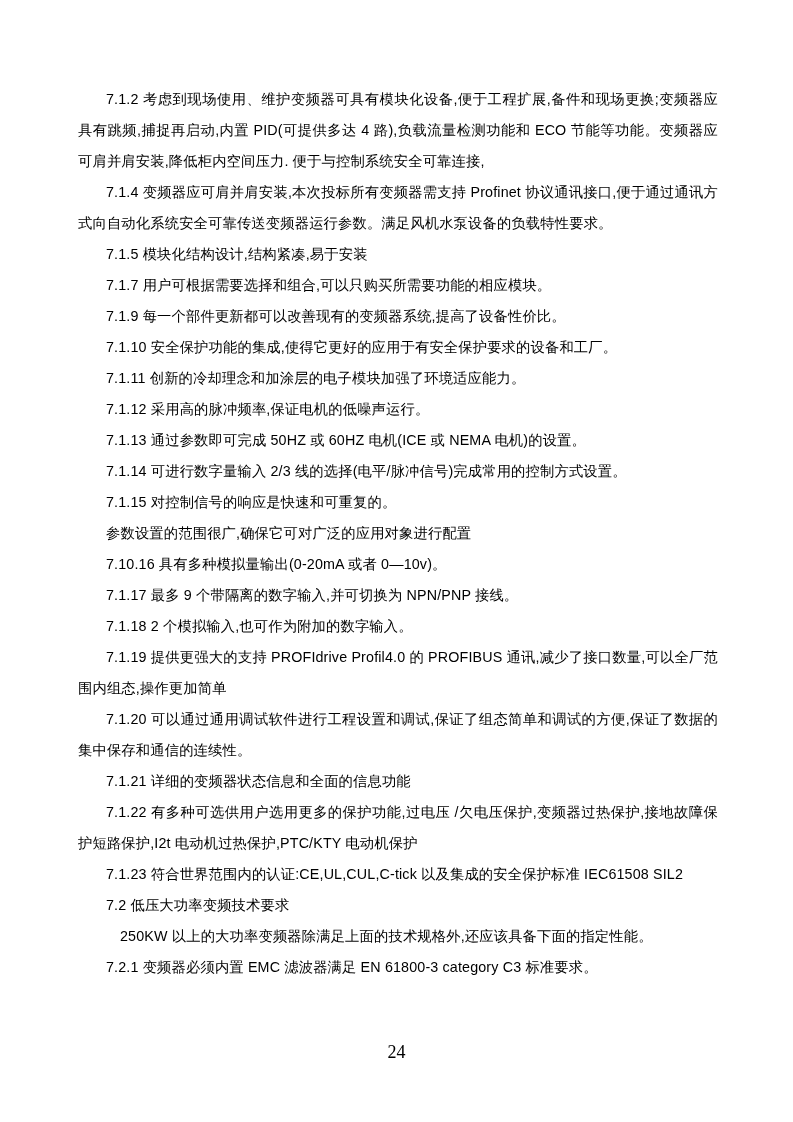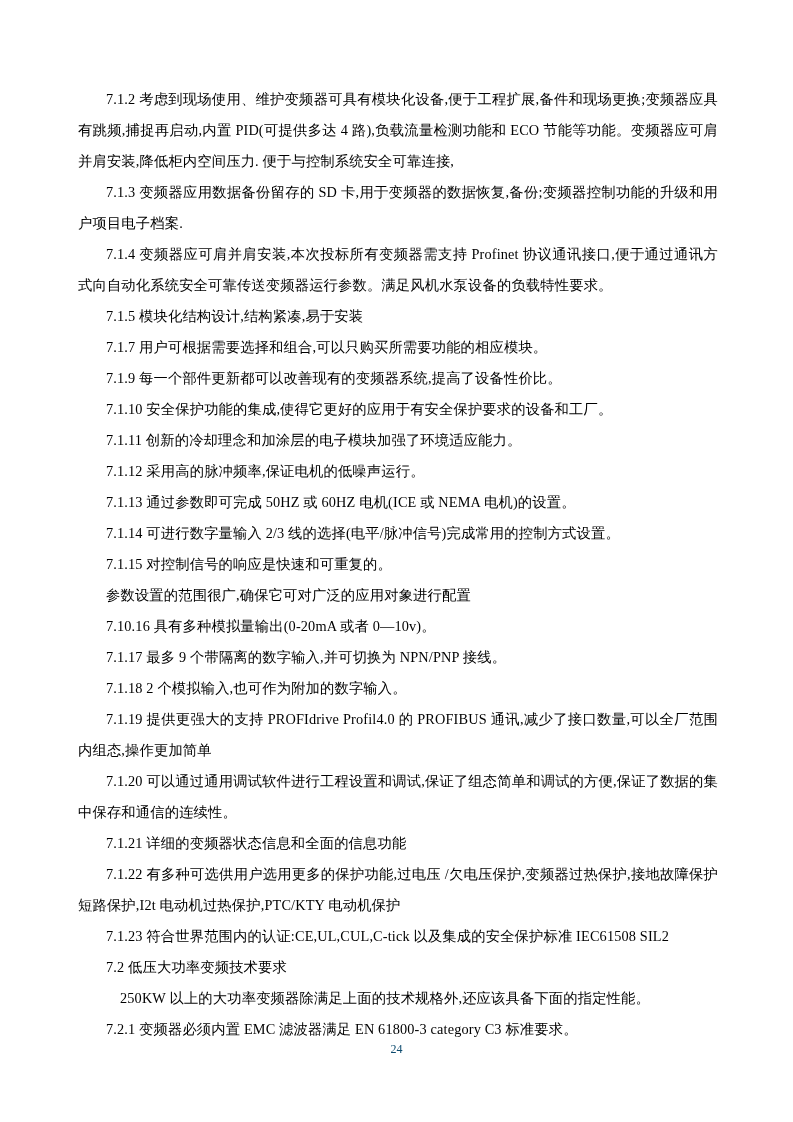--- a/index.html
+++ b/index.html
@@ -15,51 +15,50 @@
     box-sizing: border-box;
     overflow: hidden;
   }
   .content {
     position: absolute;
     left: 78px;
     top: 84px;
     width: 640px;
   }
   .para {
-    font-family: Liberation Serif, serif;
+    font-family: Liberation Sans, sans-serif;
     font-size: 14.3px;
     line-height: 2.17;
     color: #000000;
     text-align: justify;
     text-justify: inter-ideograph;
     margin: 0;
     text-indent: 28px;
     letter-spacing: 0.15px;
   }
   .para.indent2 {
     text-indent: 42px;
   }
   .page-number {
     position: absolute;
     left: 0;
     right: 0;
     top: 1042px;
     text-align: center;
     font-family: "Liberation Serif", "DejaVu Serif", serif;
-    font-size: 12px;
-    color: #0c4a6e;
+    font-size: 18px;
+    color: #000000;
   }
 </style>
 </head>
 <body>
 
 <div class="page">
   <div class="content">
     <p class="para">7.1.2 考虑到现场使用、维护变频器可具有模块化设备,便于工程扩展,备件和现场更换;变频器应具有跳频,捕捉再启动,内置 PID(可提供多达 4 路),负载流量检测功能和 ECO 节能等功能。变频器应可肩并肩安装,降低柜内空间压力. 便于与控制系统安全可靠连接,</p>
-    <p class="para">7.1.3 变频器应用数据备份留存的 SD 卡,用于变频器的数据恢复,备份;变频器控制功能的升级和用户项目电子档案.</p>
     <p class="para">7.1.4 变频器应可肩并肩安装,本次投标所有变频器需支持 Profinet 协议通讯接口,便于通过通讯方式向自动化系统安全可靠传送变频器运行参数。满足风机水泵设备的负载特性要求。</p>
     <p class="para">7.1.5 模块化结构设计,结构紧凑,易于安装</p>
     <p class="para">7.1.7 用户可根据需要选择和组合,可以只购买所需要功能的相应模块。</p>
     <p class="para">7.1.9 每一个部件更新都可以改善现有的变频器系统,提高了设备性价比。</p>
     <p class="para">7.1.10 安全保护功能的集成,使得它更好的应用于有安全保护要求的设备和工厂。</p>
     <p class="para">7.1.11 创新的冷却理念和加涂层的电子模块加强了环境适应能力。</p>
     <p class="para">7.1.12 采用高的脉冲频率,保证电机的低噪声运行。</p>
     <p class="para">7.1.13 通过参数即可完成 50HZ 或 60HZ 电机(ICE 或 NEMA 电机)的设置。</p>
     <p class="para">7.1.14 可进行数字量输入 2/3 线的选择(电平/脉冲信号)完成常用的控制方式设置。</p>
     <p class="para">7.1.15 对控制信号的响应是快速和可重复的。</p>

